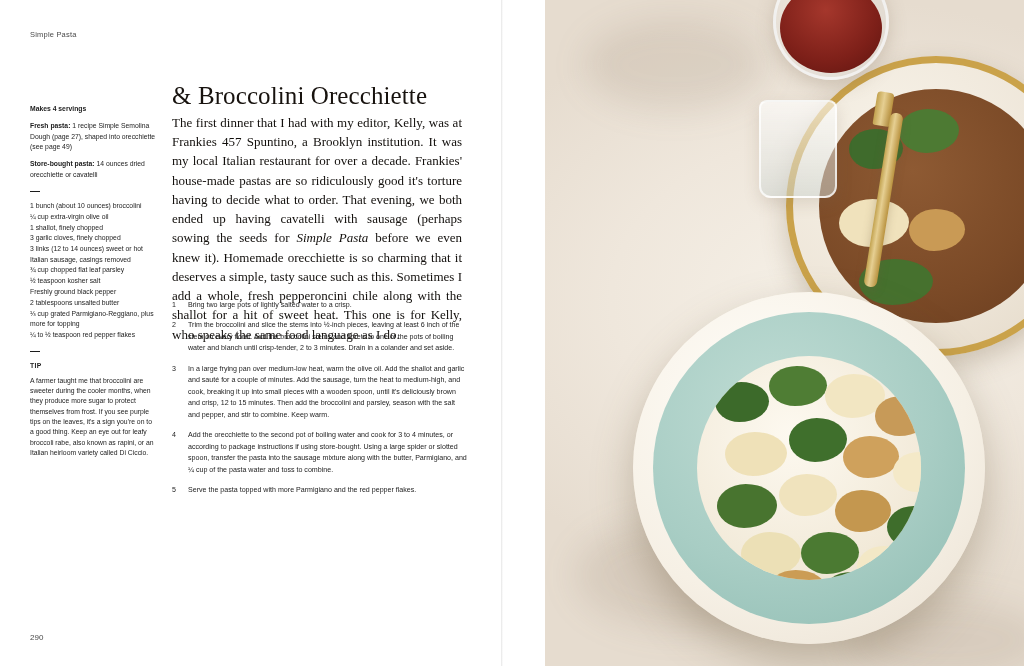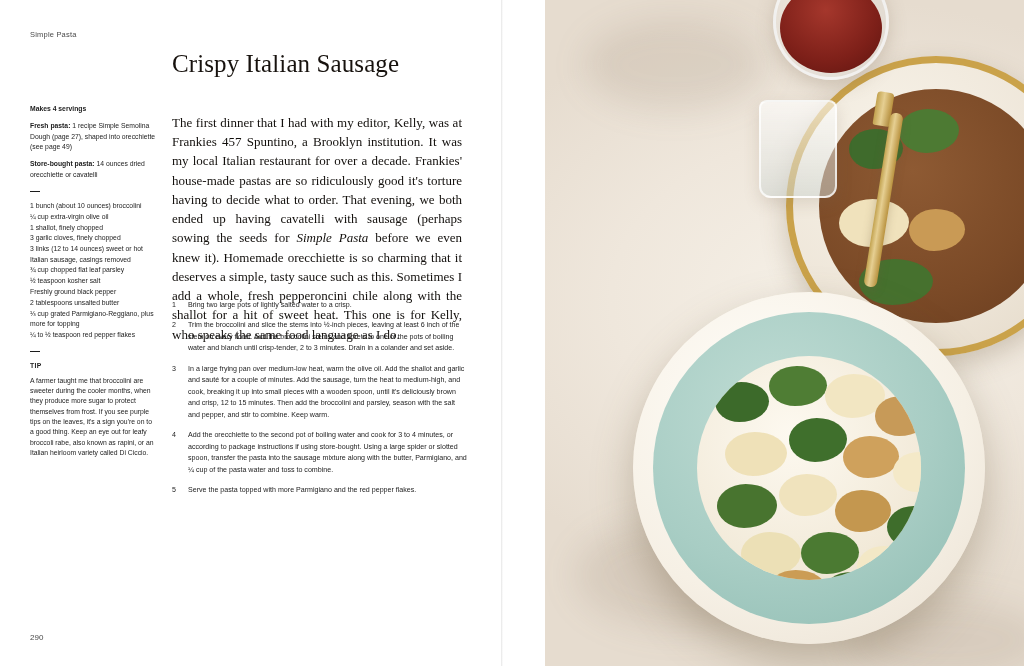--- a/index.html
+++ b/index.html
@@ -236,21 +236,22 @@
 </head>
 <body>
 
 <div class="page">
 
   <div class="left-page">
 
     <div class="running-head">Simple Pasta</div>
 
     <div class="recipe-title">
-      <span>Crispy Italian Sausage</span><br>
+      <br>
+      <span>&amp; Broccolini Orecchiette</span>
     </div>
 
     <div class="sidebar">
       <div class="blk">
         <b>Makes 4 servings</b>
       </div>
       <div class="blk">
         <b>Fresh pasta:</b><span> 1 recipe Simple Semolina Dough (page 27), shaped into orecchiette (see page 49)</span>
       </div>
       <div class="blk">

